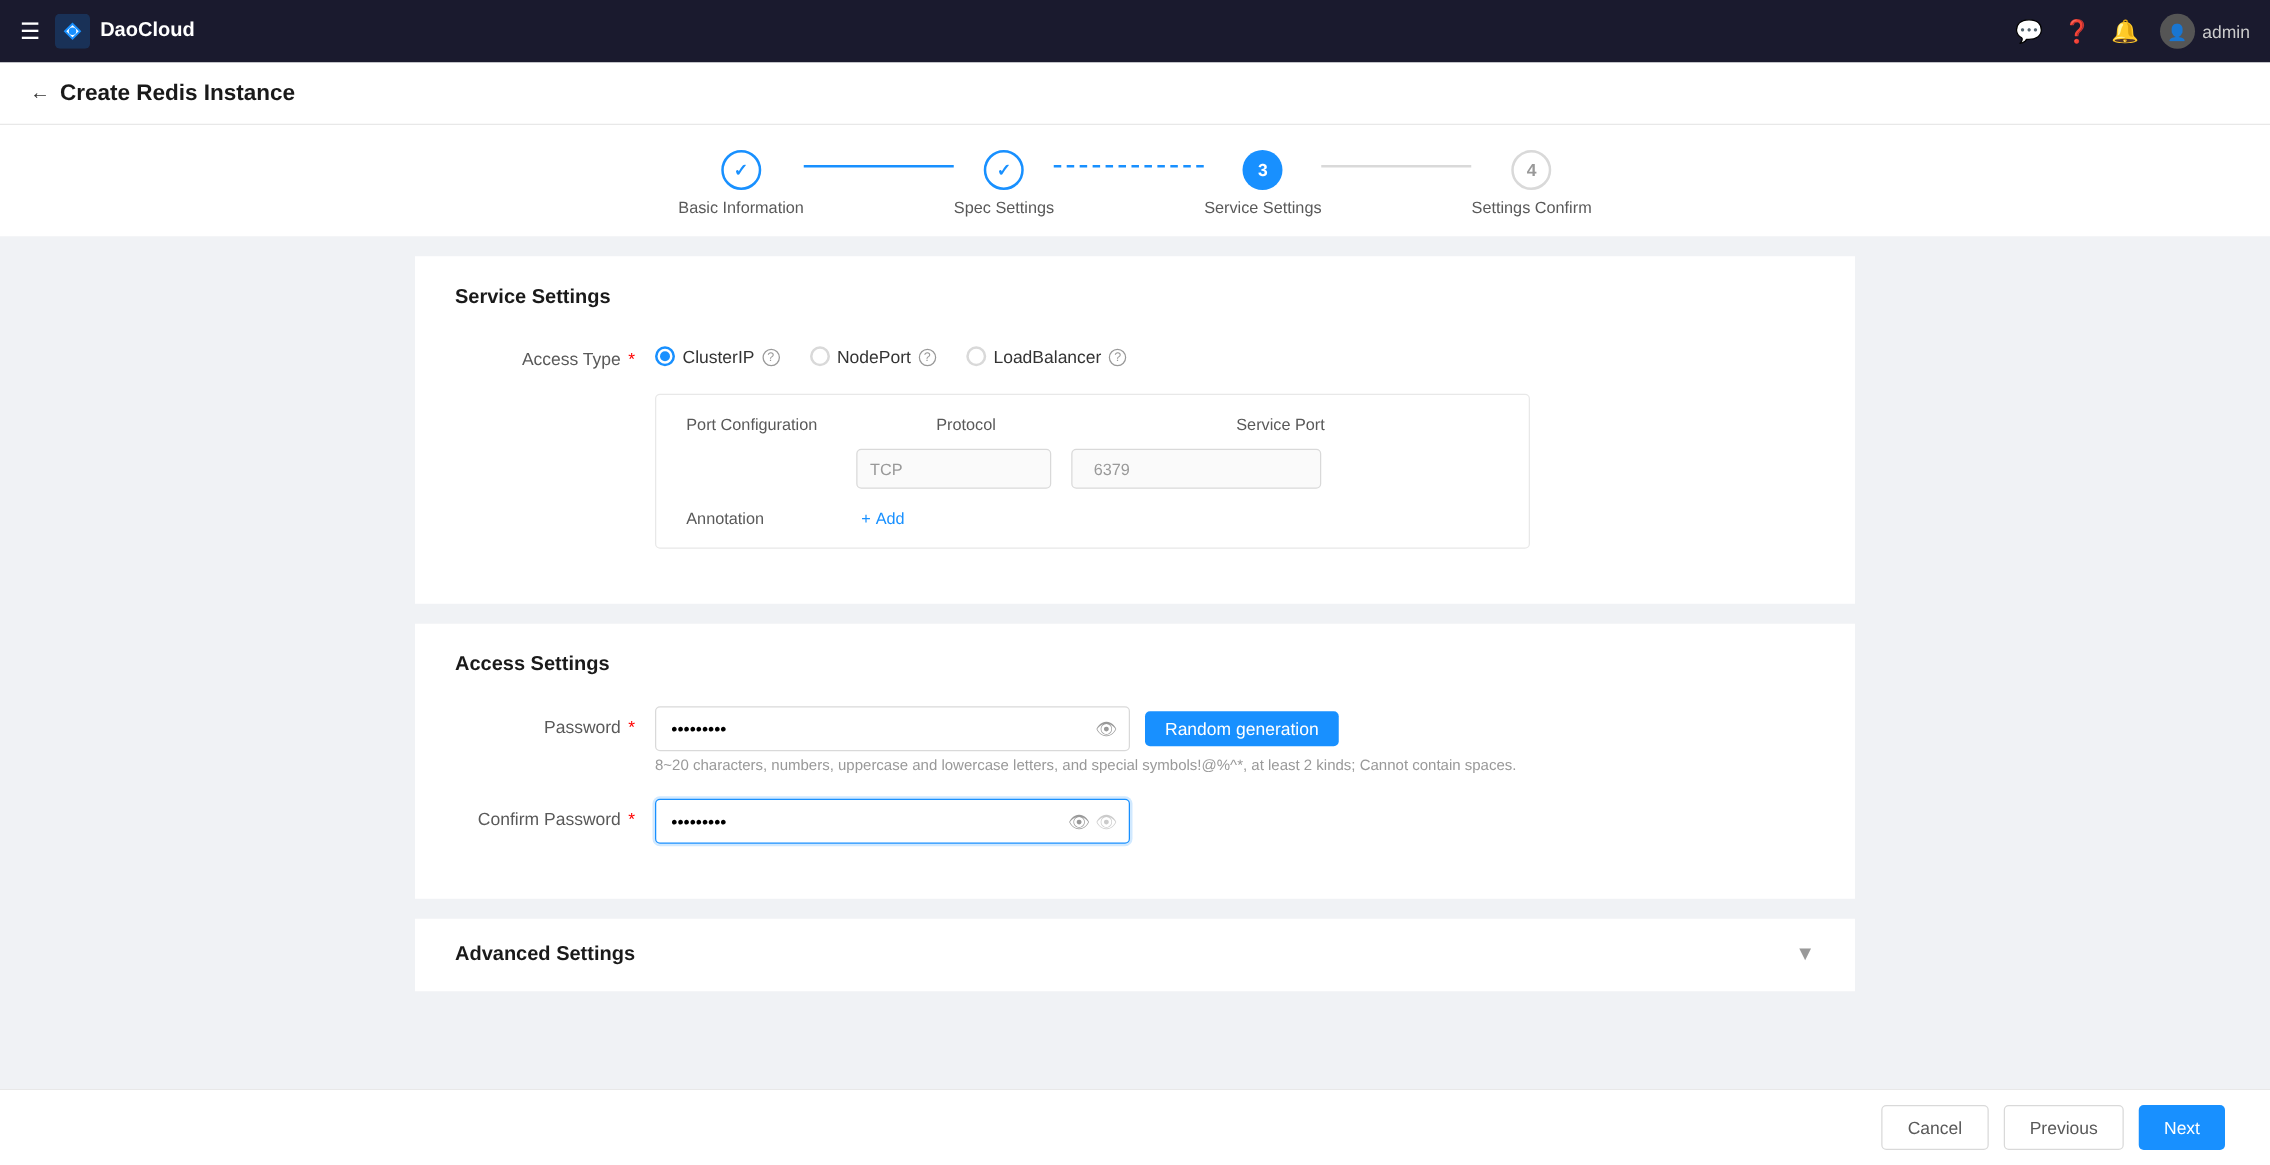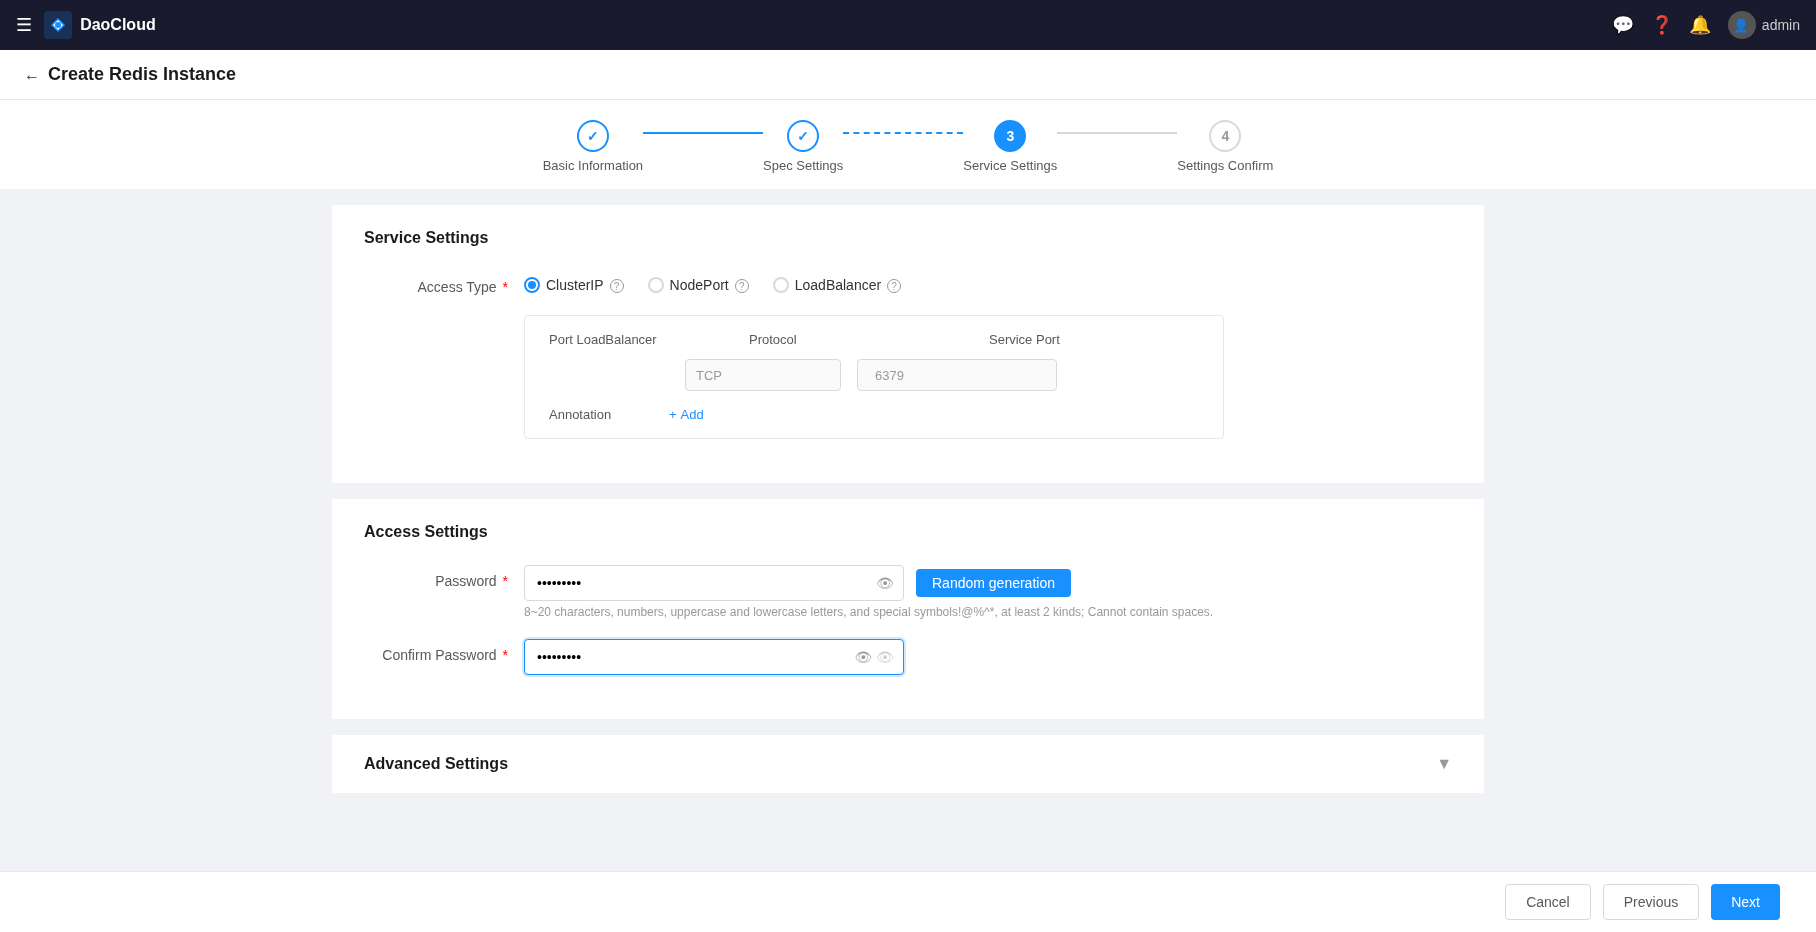--- a/index.html
+++ b/index.html
@@ -219,21 +219,21 @@
       width: 156px;
     }
     .port-input-service {
       width: 200px;
     }
 
     
     .annotation-row {
       display: flex;
       align-items: center;
-      gap: 0;
+      gap: 20px;
       margin-top: 16px;
     }
     .annotation-label {
       min-width: 120px;
       font-size: 13px;
       color: #595959;
     }
     .add-btn {
       display: flex;
       align-items: center;
@@ -445,21 +445,21 @@
           <span>LoadBalancer</span>
           <span class="help-icon">?</span>
         </div>
       </div>
     </div>
 
     <div class="form-row">
       <div class="form-label"></div>
       <div class="port-config-box">
         <div class="port-config-header">
-          <div class="port-config-col-label">Port LoadBalancer</div>
+          <div class="port-config-col-label">Port Configuration</div>
           <div class="port-config-col-label" style="margin-left:40px;">Protocol</div>
           <div class="port-config-col-label" style="margin-left:40px;">Service Port</div>
         </div>
         <div class="port-config-row">
           <div class="port-config-name"></div>
           <input class="port-input" readonly="" style="cursor: default;" value="TCP">
           <input class="port-input port-input-service" readonly="" style="cursor: default; padding-left: 17px;" value="6379">
         </div>
         <div class="annotation-row">
           <div class="annotation-label">Annotation</div>

